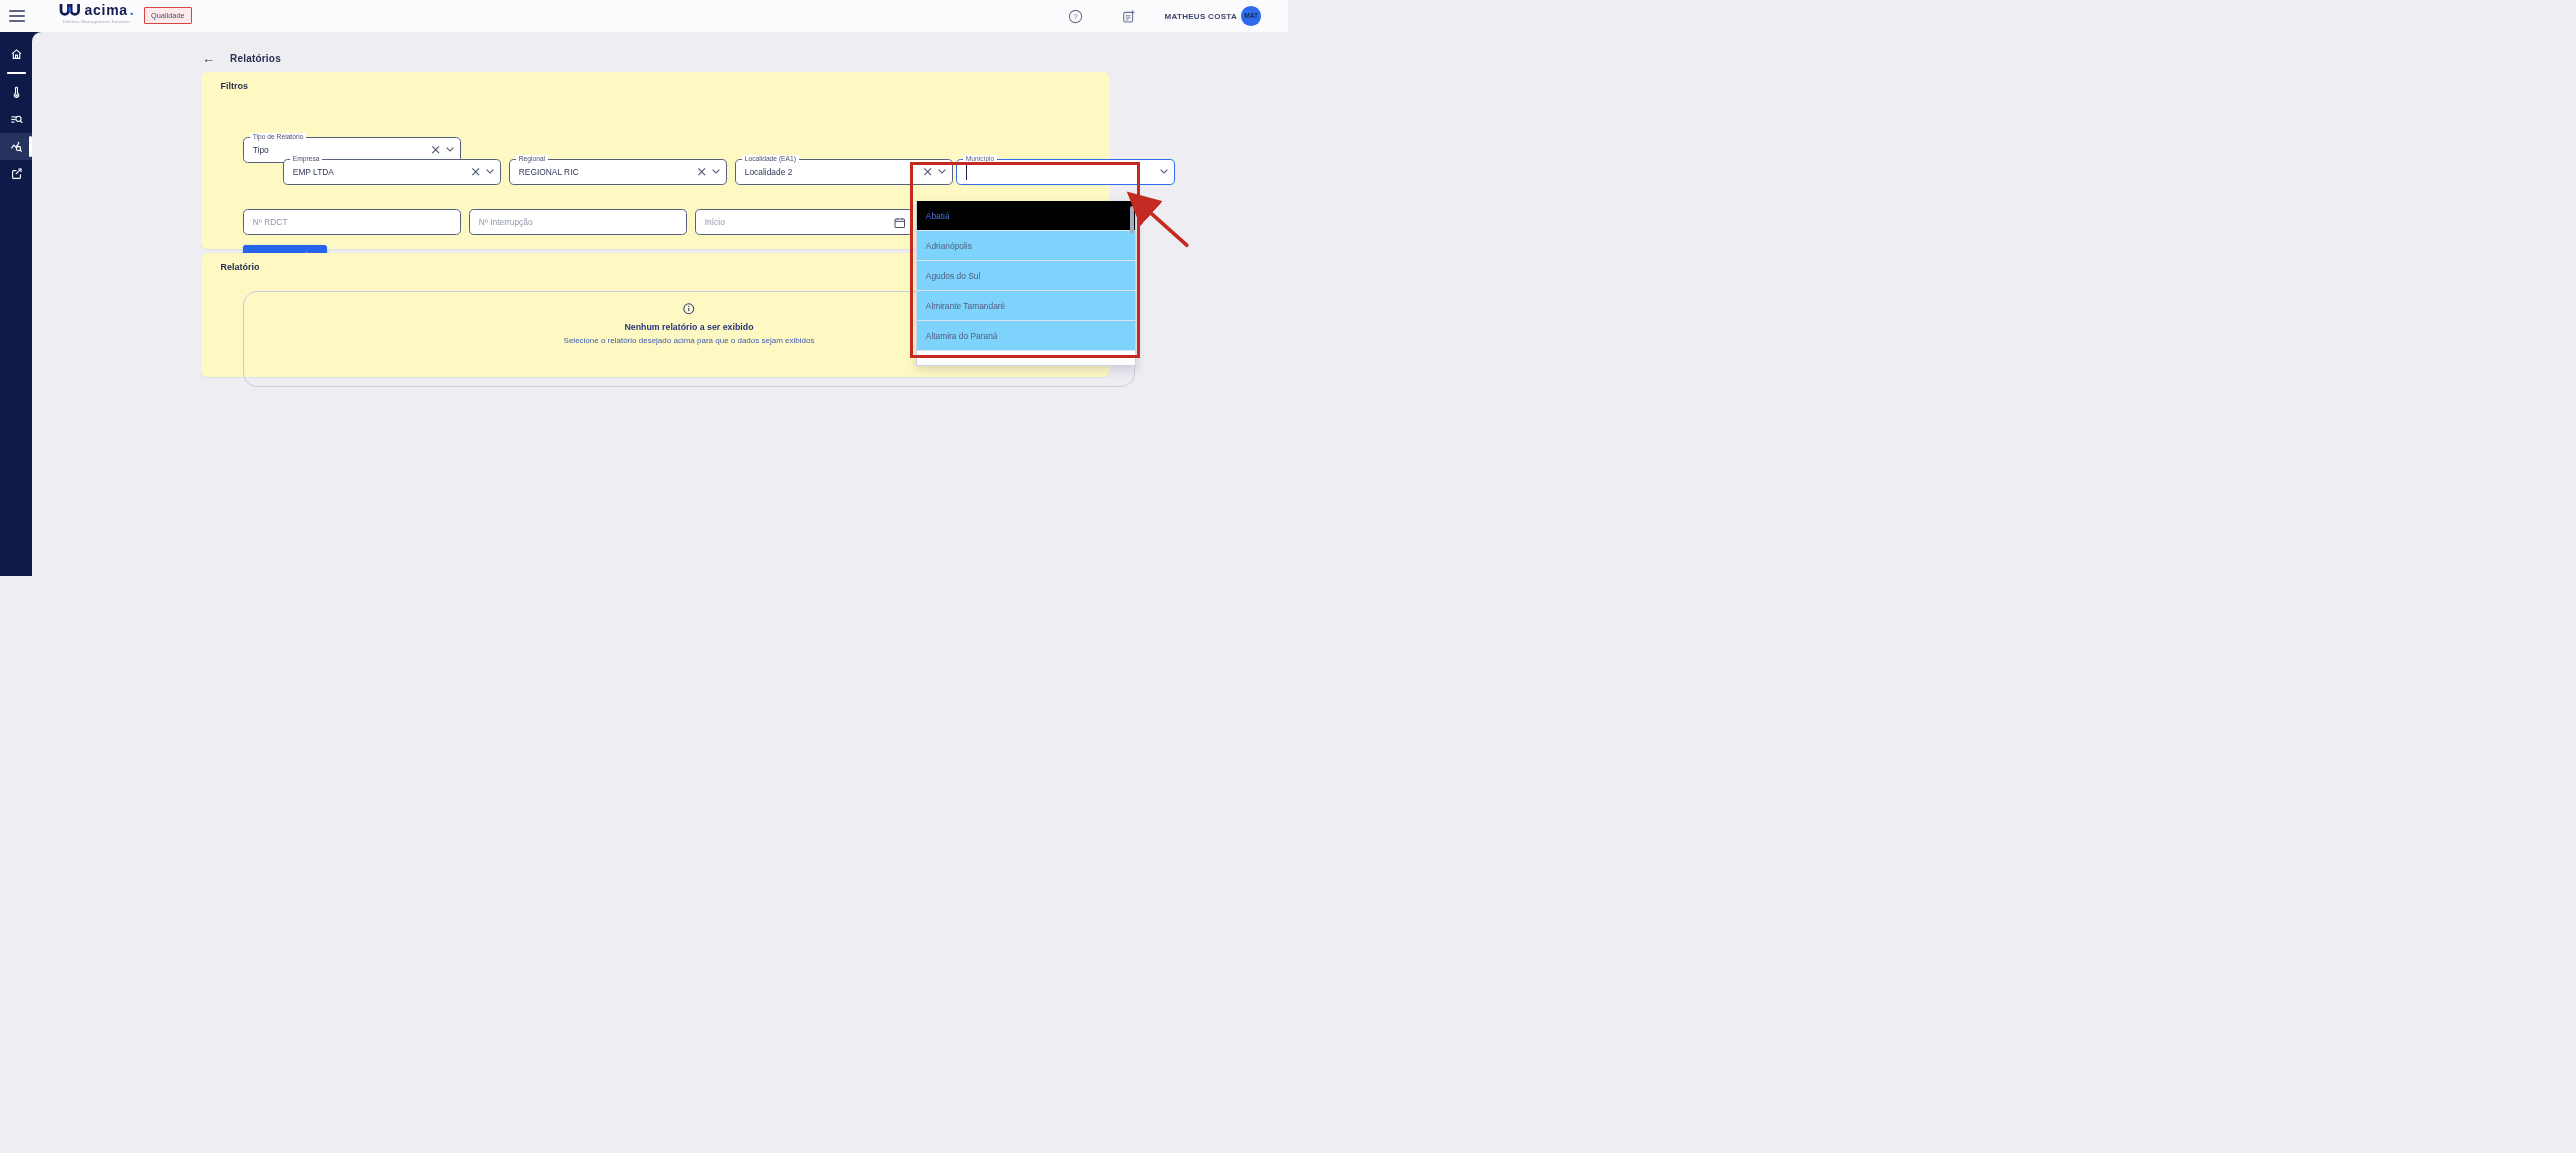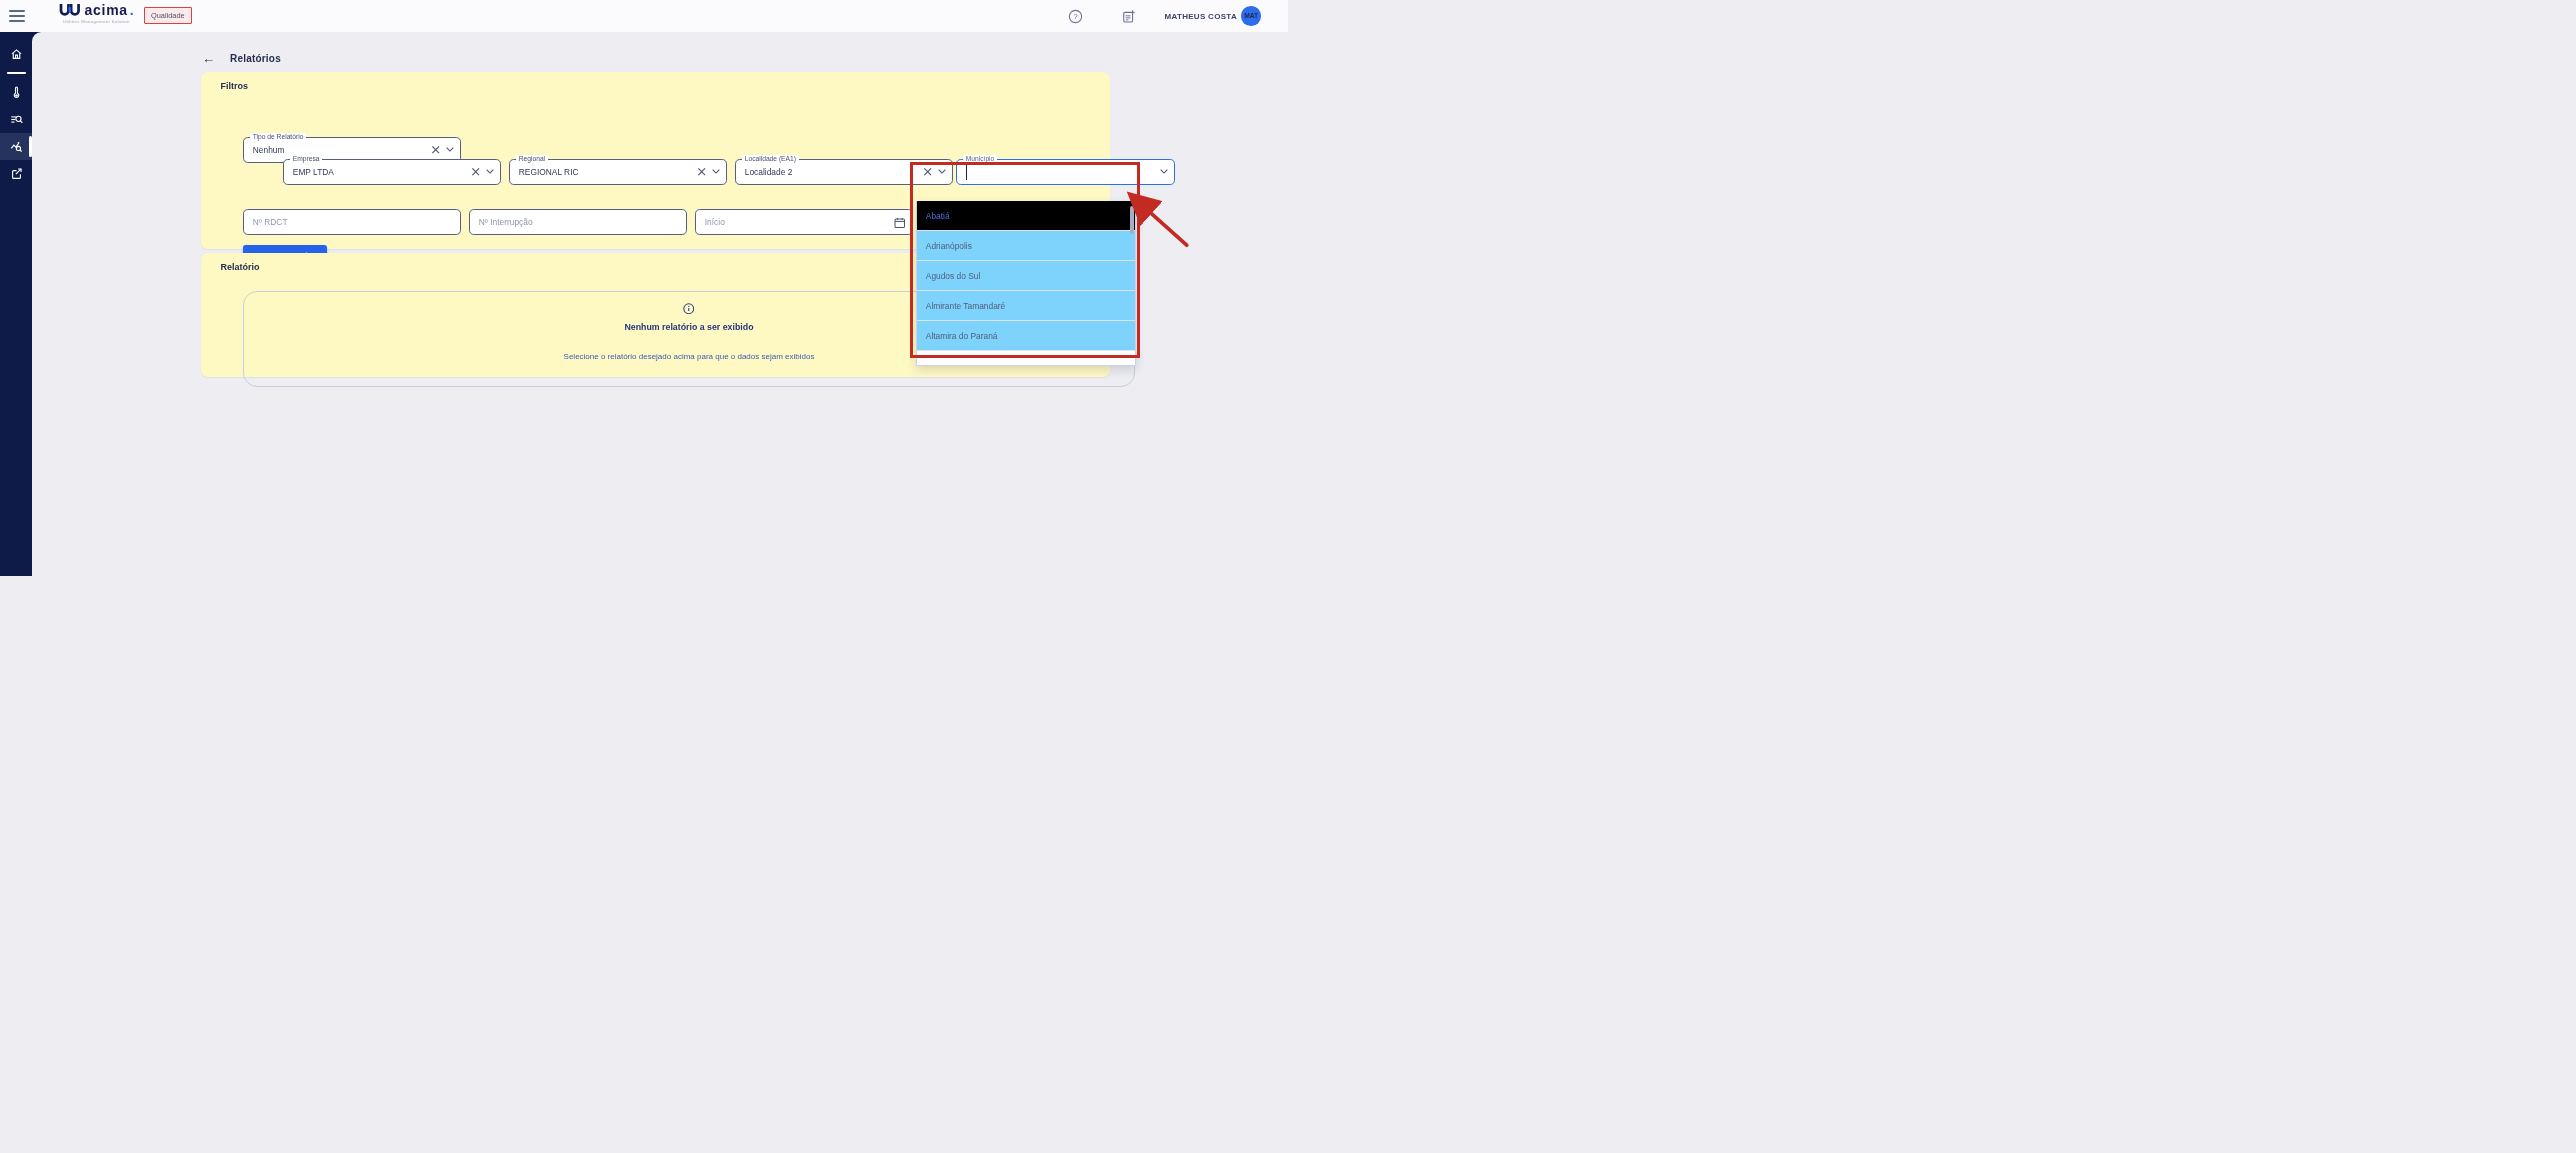--- a/index.html
+++ b/index.html
@@ -79,21 +79,21 @@
   .gen-btn { position:absolute; left:42px; top:173px; width:84px; height:23px; background:#2563eb;
     border:0; border-radius:2.7px; color:#fff; font-size:7.4px; font-weight:bold; letter-spacing:0.3px;
     font-family:"Liberation Sans", sans-serif; cursor:pointer; box-shadow:0 1.3px 2.7px rgba(37,99,235,.35); }
 
   
   .empty-box { position:absolute; left:42px; top:38px; width:892px; height:96px;
     border:1px solid #c9cede; border-radius:14px; }
   .empty-inner { position:absolute; left:0; top:10.8px; width:100%; text-align:center; }
   .empty-icon { color:#2a3a8c; width:11.5px; height:11.5px; display:inline-block; }
   .empty-title { margin-top:6px; font-size:8.8px; font-weight:bold; color:#27357e; }
-  .empty-sub { margin-top:20px; font-size:8px; color:#3f5cb0; }
+  .empty-sub { margin-top:4px; font-size:8px; color:#3f5cb0; }
 
   
   .dropdown { position:absolute; left:884px; top:169px; width:220px; height:165px; background:#fff;
     border:0.7px solid #ccd2e3; border-top:0; box-shadow:0 4px 9.4px rgba(20,30,70,.15); z-index:40;
     overflow:hidden; }
   .dd-item { height:30px; line-height:30px; padding-left:8.8px; font-size:8.4px; color:#515d7d;
     border-bottom:0.7px solid #dfe3f0; background:#7dd3fc; cursor:pointer; }
   .dd-item.hl { background:#000000; color:#4d6fd6; }
   .dd-scroll { position:absolute; right:1.3px; top:4.7px; width:3.4px; height:28px;
     background:#a7adc0; border-radius:2px; }
@@ -191,21 +191,21 @@
     <div class="page-title-row">
       <span class="back-btn">←</span>
       <span class="page-title">Relatórios</span>
     </div>
 
     <div class="card card-filters">
       <div class="card-heading">Filtros</div>
 
       <div class="field f-r1 f-c1">
         <span class="flabel">Tipo de Relatório</span>
-        <span class="fvalue">Nenhum</span>
+        <span class="fvalue">Tipo</span>
         <svg class="clear-x" viewBox="0 0 14 14">
           <line x1="2" y1="2" x2="12" y2="12" stroke="currentColor" stroke-width="1.7"></line>
           <line x1="12" y1="2" x2="2" y2="12" stroke="currentColor" stroke-width="1.7"></line>
         </svg>
         <svg class="chev" viewBox="0 0 12 8">
           <path d="M1 1 L6 6 L11 1" fill="none" stroke="currentColor" stroke-width="1.7"></path>
         </svg>
       </div>
 
       <div class="field f-r2 f-c1">

